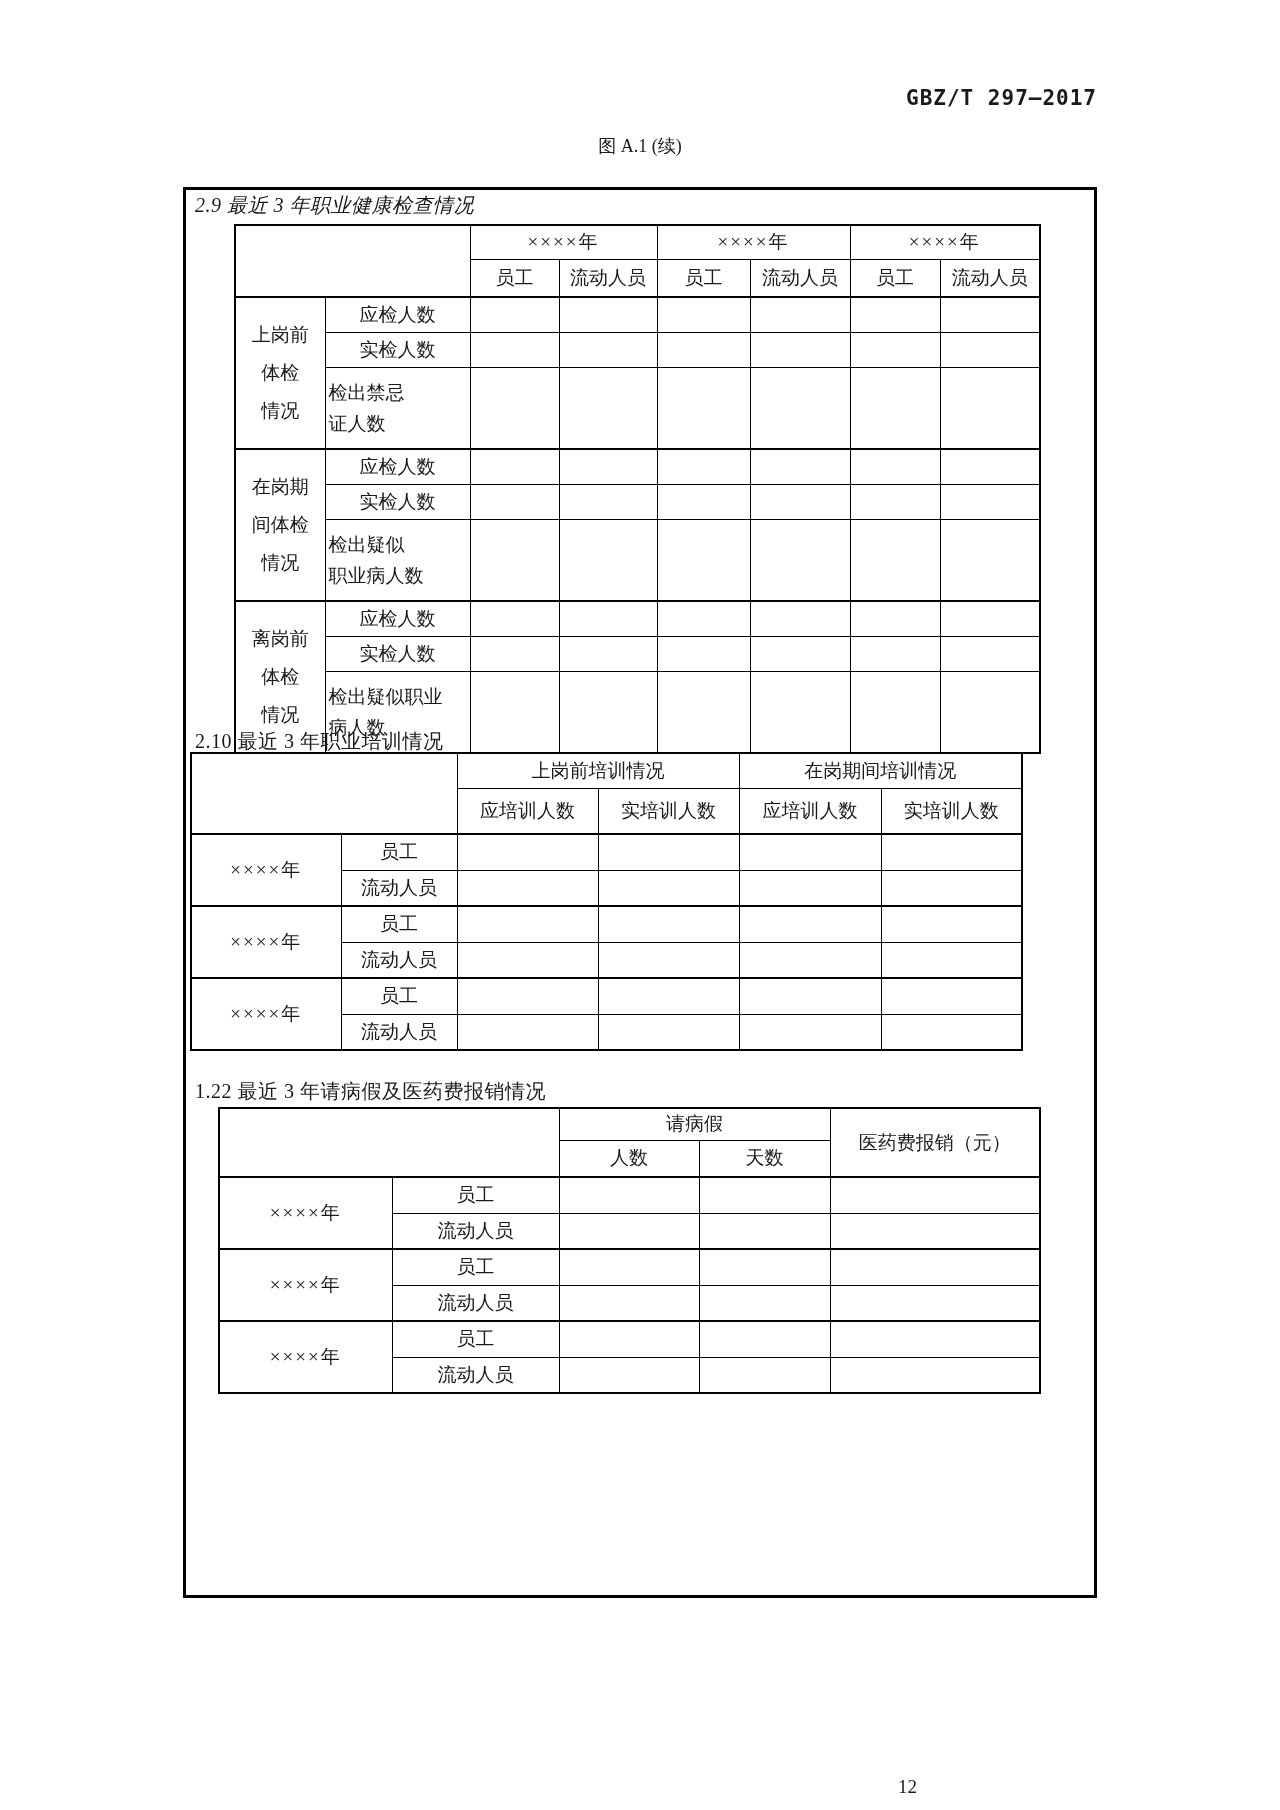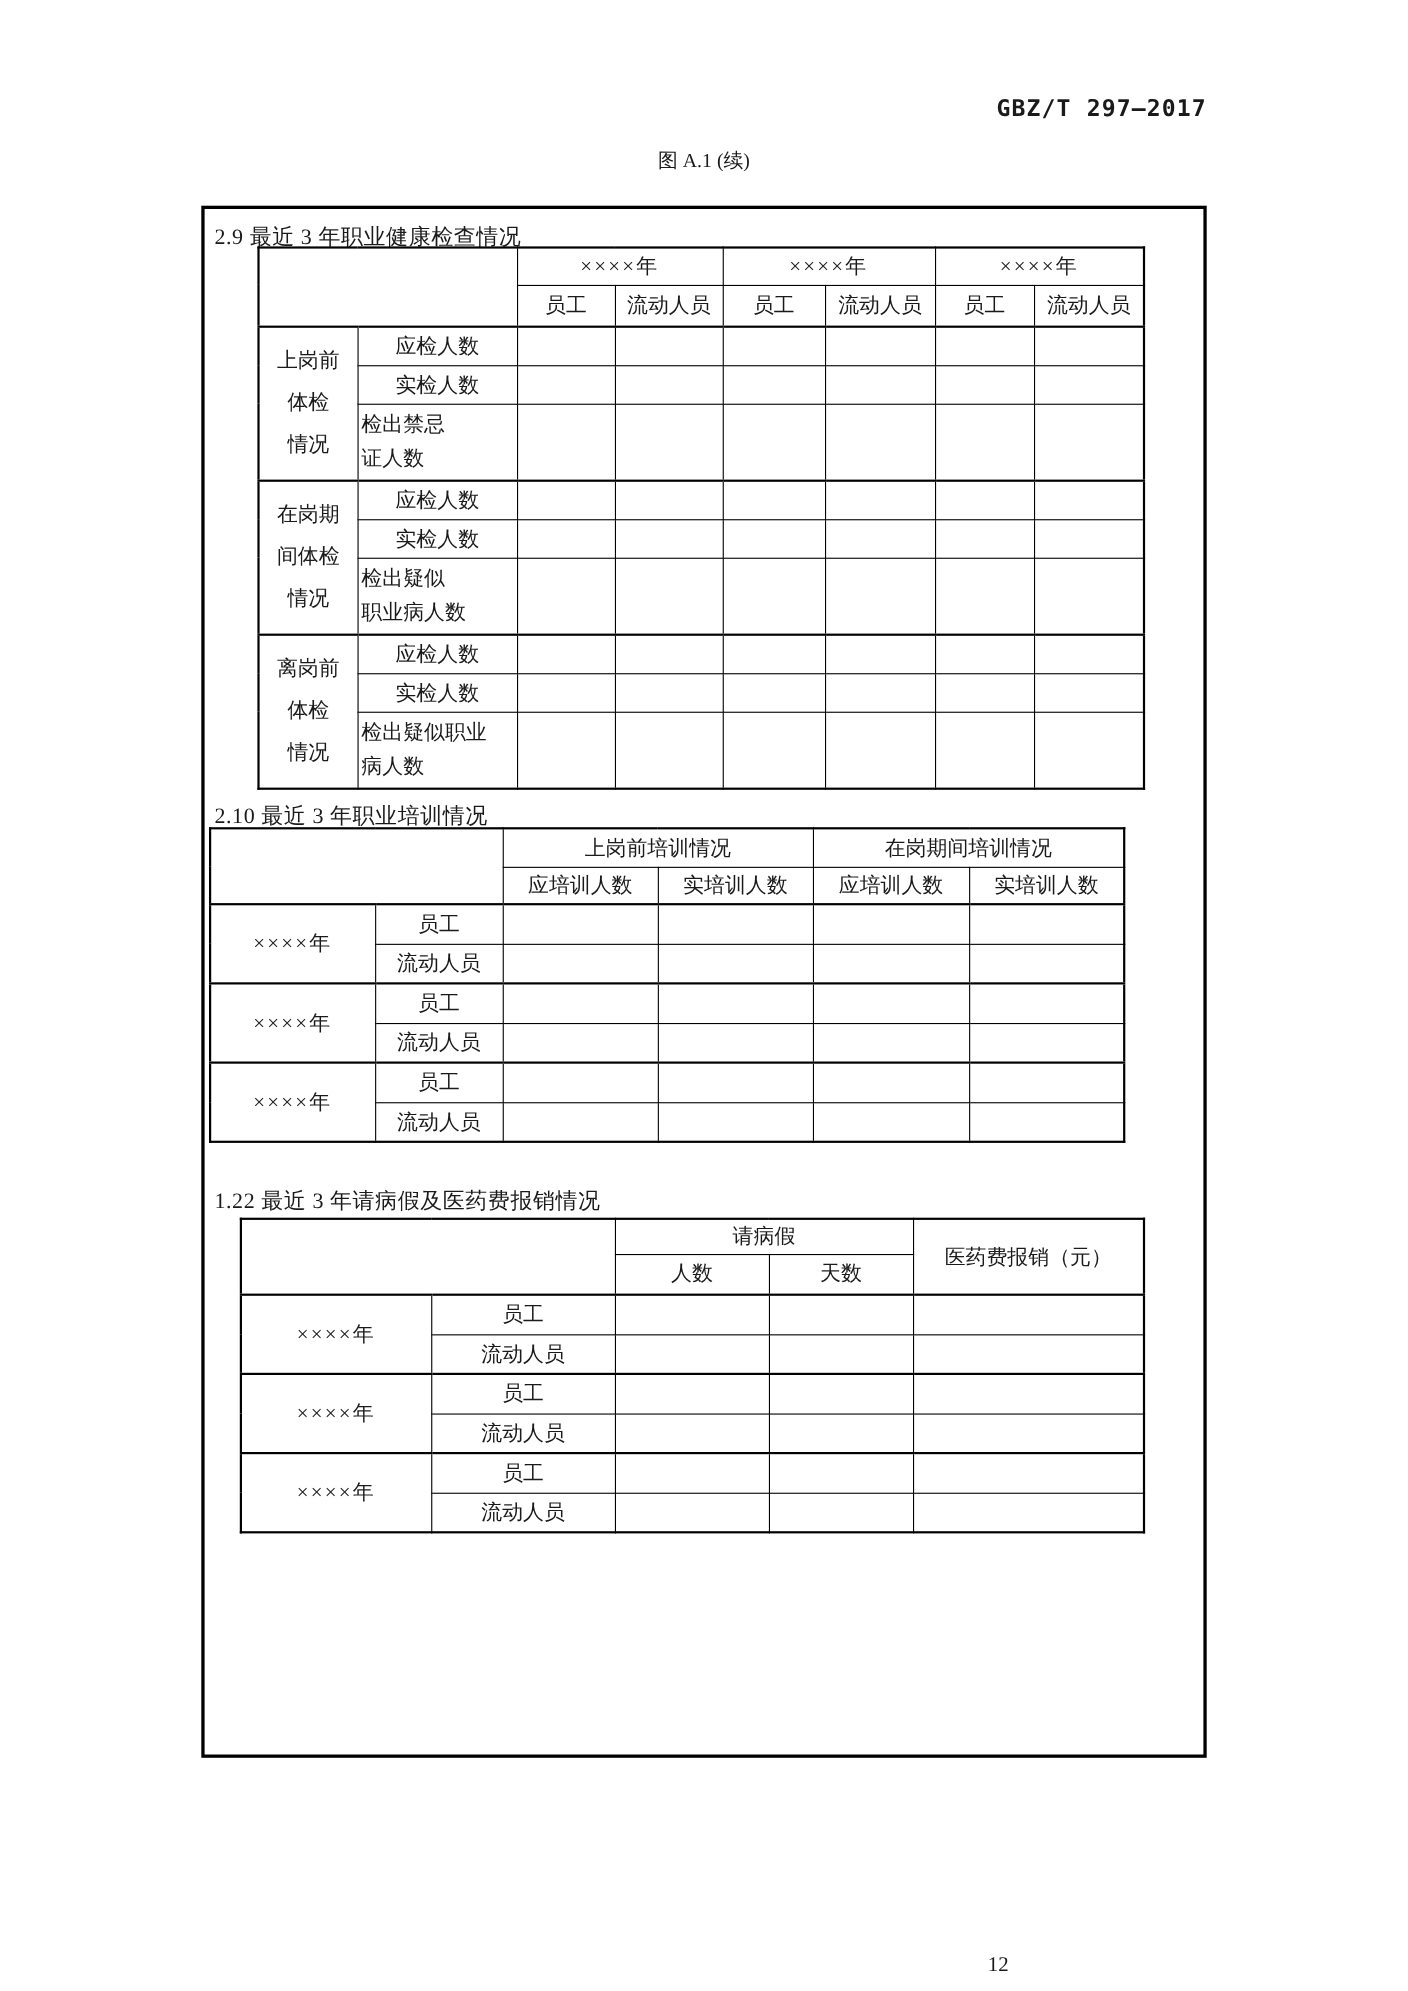--- a/index.html
+++ b/index.html
@@ -21,21 +21,21 @@
   }
   .outer-box {
     position:absolute; left:183px; top:187px;
     width:914px; height:1411px;
     border:3px solid #000;
   }
   .sec-heading {
     position:absolute; left:9px;
     font-size:20px; letter-spacing:0.5px; white-space:pre;
   }
-  .h29 { top:12px; }
+  .h29 { top:2px;font-style:italic; }
   .h210 { top:538px; }
   .h211 { top:888px; }
 
   table.t {
     position:absolute;
     border-collapse:collapse; table-layout:fixed;
     border:2px solid #000;
   }
   table.t td {
     border:1px solid #000;
@@ -43,23 +43,23 @@
     padding:0 3px; overflow:hidden;
   }
   .t29  { left:48px;  top:34px; }
   .t210 { left:4px;  top:562px; }
   .t211 { left:32px;  top:917px; }
 
   
   .t29  tr.h1 td { height:34px; }
   .t29  tr.h2 td { height:38px; }
   .t29  tr.r1 td { height:35px; }
-  .t29  tr.r2 td { height:70px; }
+  .t29  tr.r2 td { height:82px; }
   .t210 tr.h1 td { height:35px; }
-  .t210 tr.h2 td { height:34px;font-family:Liberation Mono, monospace; }
+  .t210 tr.h2 td { height:46px;font-family:Liberation Mono, monospace; }
   .t210 tr.dr td { height:36px; }
   .t211 tr.h1 td { height:32px; }
   .t211 tr.h2 td { height:37px; }
   .t211 tr.dr td { height:36px; }
 
   .yr { letter-spacing:2px; }
   td.rowlabel { text-align:left; padding-left:12px; }
   td.rowlabel div { line-height:31px; text-align:left; }
   td.glabel div { line-height:38px; }
   tr.gstart td { border-top-width:2px; }

